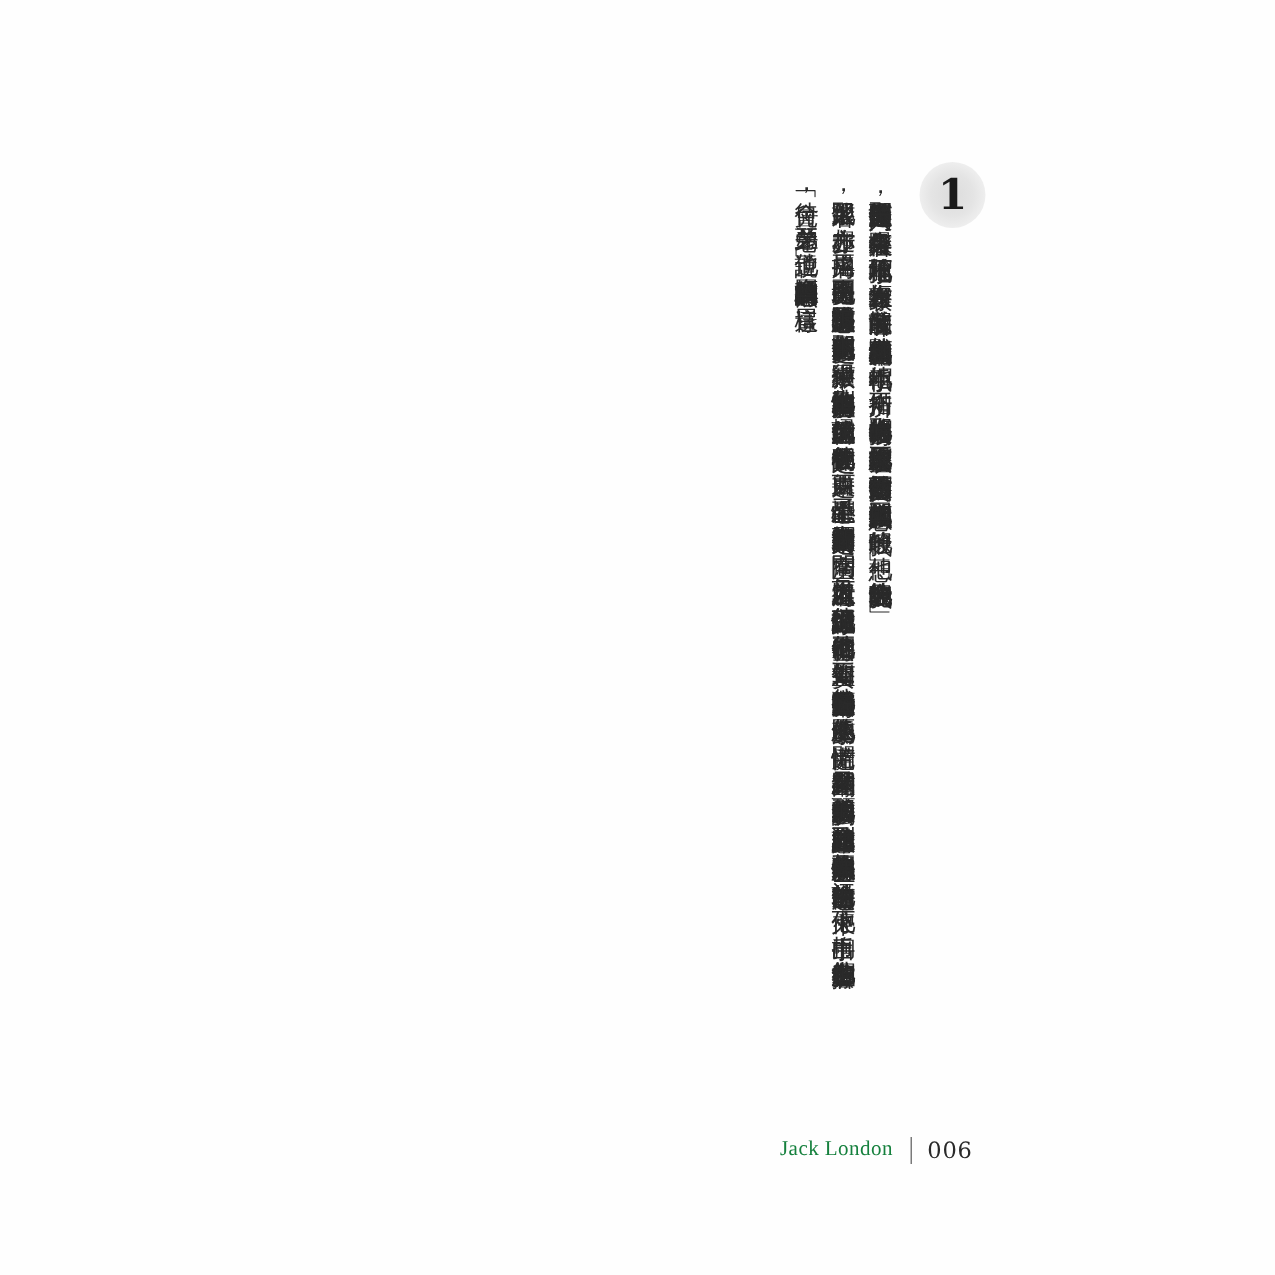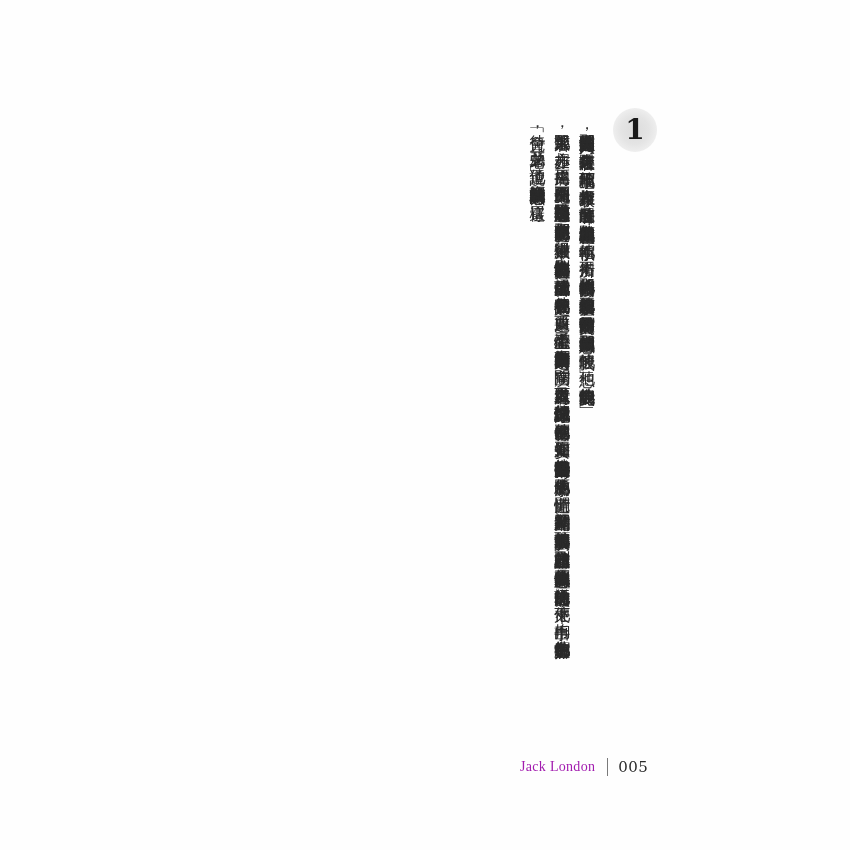--- a/index.html
+++ b/index.html
@@ -63,21 +63,21 @@
     position: absolute;
     top: 755px;
     left: 520px;
     height: 24px;
     display: flex;
     align-items: center;
   }
   .footer-author {
     font-family: "Liberation Serif", "DejaVu Serif", serif;
     font-size: 14px;
-    color: #a21caf;
+    color: #15803d;
     letter-spacing: 0.3px;
     text-align: right;
   }
   .footer-sep {
     display: inline-block;
     width: 1px;
     height: 18px;
     background: #7a7a7a;
     margin: 0 10px 0 12px;
   }
@@ -99,16 +99,16 @@
 
   <div class="body-text">
     <p class="para">那人用彈簧鎖鑰匙打開門進入屋內，身後跟著一名年輕人，笨拙地脫下小帽。年輕人身穿粗布衣，散發著海的腥味，顯然和他所身處的寬廣大廳極不相稱，他手執小帽，不知所措。那人將他的小帽接過去的時候，他正想著把小帽塞進大衣口袋。對方接帽子的動作溫文而自然，因此那笨拙的年輕人感到很欣慰。「他瞭解我，」他想，「他能夠完全瞭解我的。」</p>
     <p class="para">他緊跟著那人，亦步亦趨，兩肩搖晃，兩腿不自覺地叉開，彷彿甲板正隨著海的呼息傾上沉下，那個寬廣的房間在他的粗步之下，顯得太過狹窄。他本人則害怕自己的寬肩膀撞著門框，或掃落壁爐上的古玩飾品。他梭行在各種物品之間，東躲西避，心中產生了恐懼。在大鋼琴和一張書籍高堆的活動桌之間，空間廣闊，足以容下六人並肩通行，但他卻誠惶誠恐地穿隙而過。他的兩臂鬆垂在兩側，不知如何安置。當他驚覺一隻手臂險些掃落桌上書籍的時候，他像一匹受驚的小馬，慌忙避開，卻又差點踢翻鋼琴凳。他看著前頭那人輕鬆的步調，才意識到自己的步態趄趄踉蹌，便為自己粗魯的步態感到一陣羞愧。汗珠這時從他的前額迸出，他停下來，掏出手巾，在他古銅色的臉上擦抹著。</p>
     <p class="para">「待會兒，亞瑟老弟，」他說道，企圖以輕鬆的語調掩飾內心的焦慮，「這樣冒</p>
   </div>
 
   <div class="footer">
     <span class="footer-author">Jack London</span>
     <span class="footer-sep"></span>
-    <span class="footer-page">005</span>
+    <span class="footer-page">006</span>
   </div>
 
 </div>
 
 </body></html>

